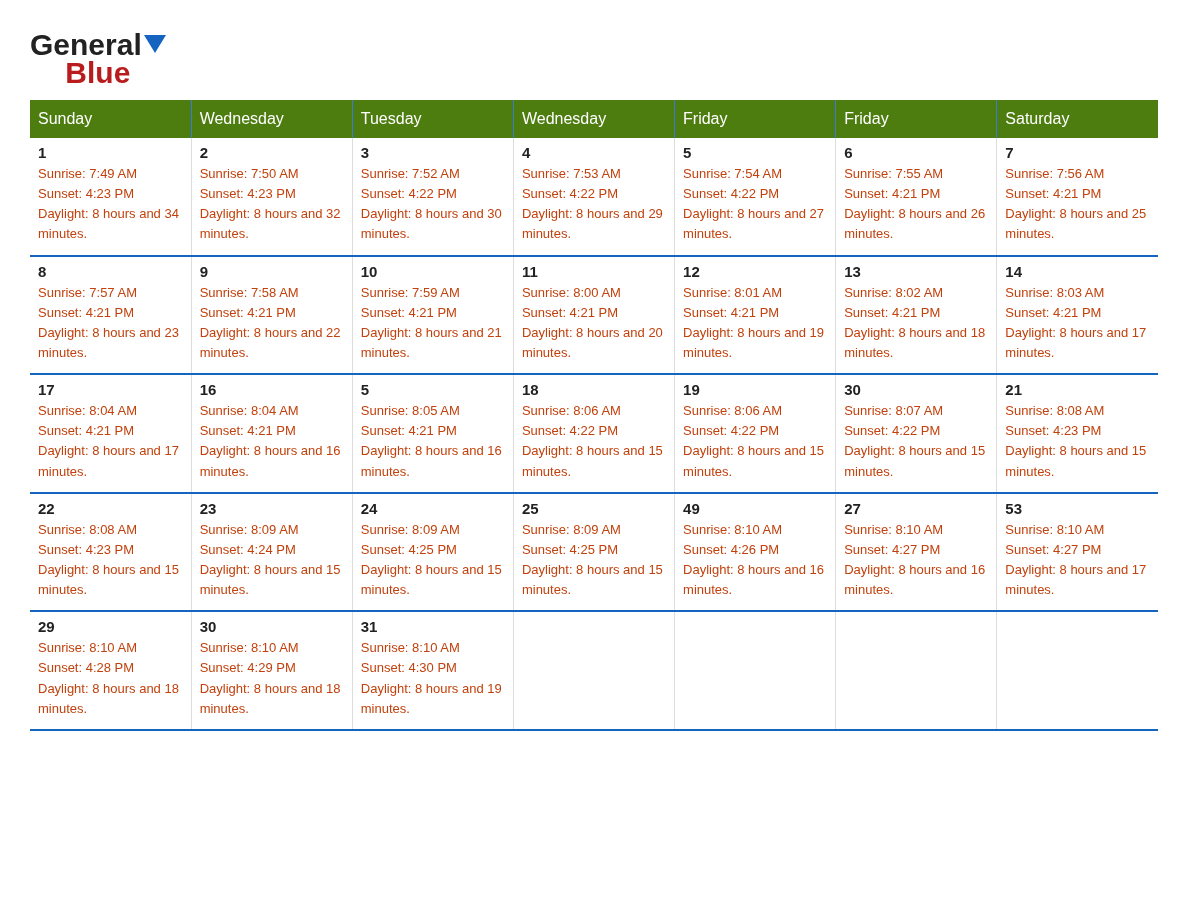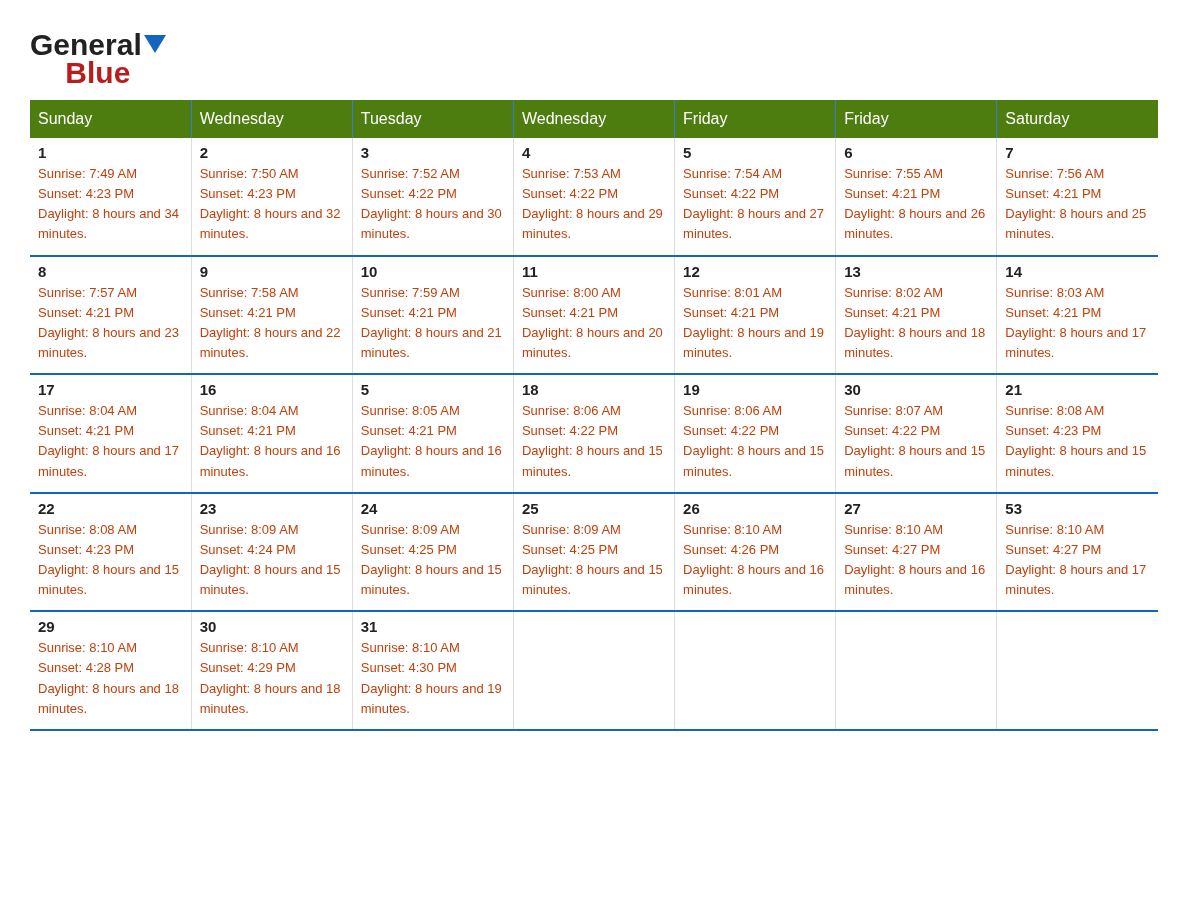--- a/index.html
+++ b/index.html
@@ -174,21 +174,21 @@
       </tr>
       <tr>
         <td><span class="day-num">22</span>
         <span class="day-info">Sunrise: 8:08 AM<br>Sunset: 4:23 PM<br>Daylight: 8 hours and 15 minutes.</span></td>
         <td><span class="day-num">23</span>
         <span class="day-info">Sunrise: 8:09 AM<br>Sunset: 4:24 PM<br>Daylight: 8 hours and 15 minutes.</span></td>
         <td><span class="day-num">24</span>
         <span class="day-info">Sunrise: 8:09 AM<br>Sunset: 4:25 PM<br>Daylight: 8 hours and 15 minutes.</span></td>
         <td><span class="day-num">25</span>
         <span class="day-info">Sunrise: 8:09 AM<br>Sunset: 4:25 PM<br>Daylight: 8 hours and 15 minutes.</span></td>
-        <td><span class="day-num">26</span>
+        <td><span class="day-num">49</span>
         <span class="day-info">Sunrise: 8:10 AM<br>Sunset: 4:26 PM<br>Daylight: 8 hours and 16 minutes.</span></td>
         <td><span class="day-num">27</span>
         <span class="day-info">Sunrise: 8:10 AM<br>Sunset: 4:27 PM<br>Daylight: 8 hours and 16 minutes.</span></td>
         <td><span class="day-num">53</span>
         <span class="day-info">Sunrise: 8:10 AM<br>Sunset: 4:27 PM<br>Daylight: 8 hours and 17 minutes.</span></td>
       </tr>
       <tr>
         <td><span class="day-num">29</span>
         <span class="day-info">Sunrise: 8:10 AM<br>Sunset: 4:28 PM<br>Daylight: 8 hours and 18 minutes.</span></td>
         <td><span class="day-num">30</span>

